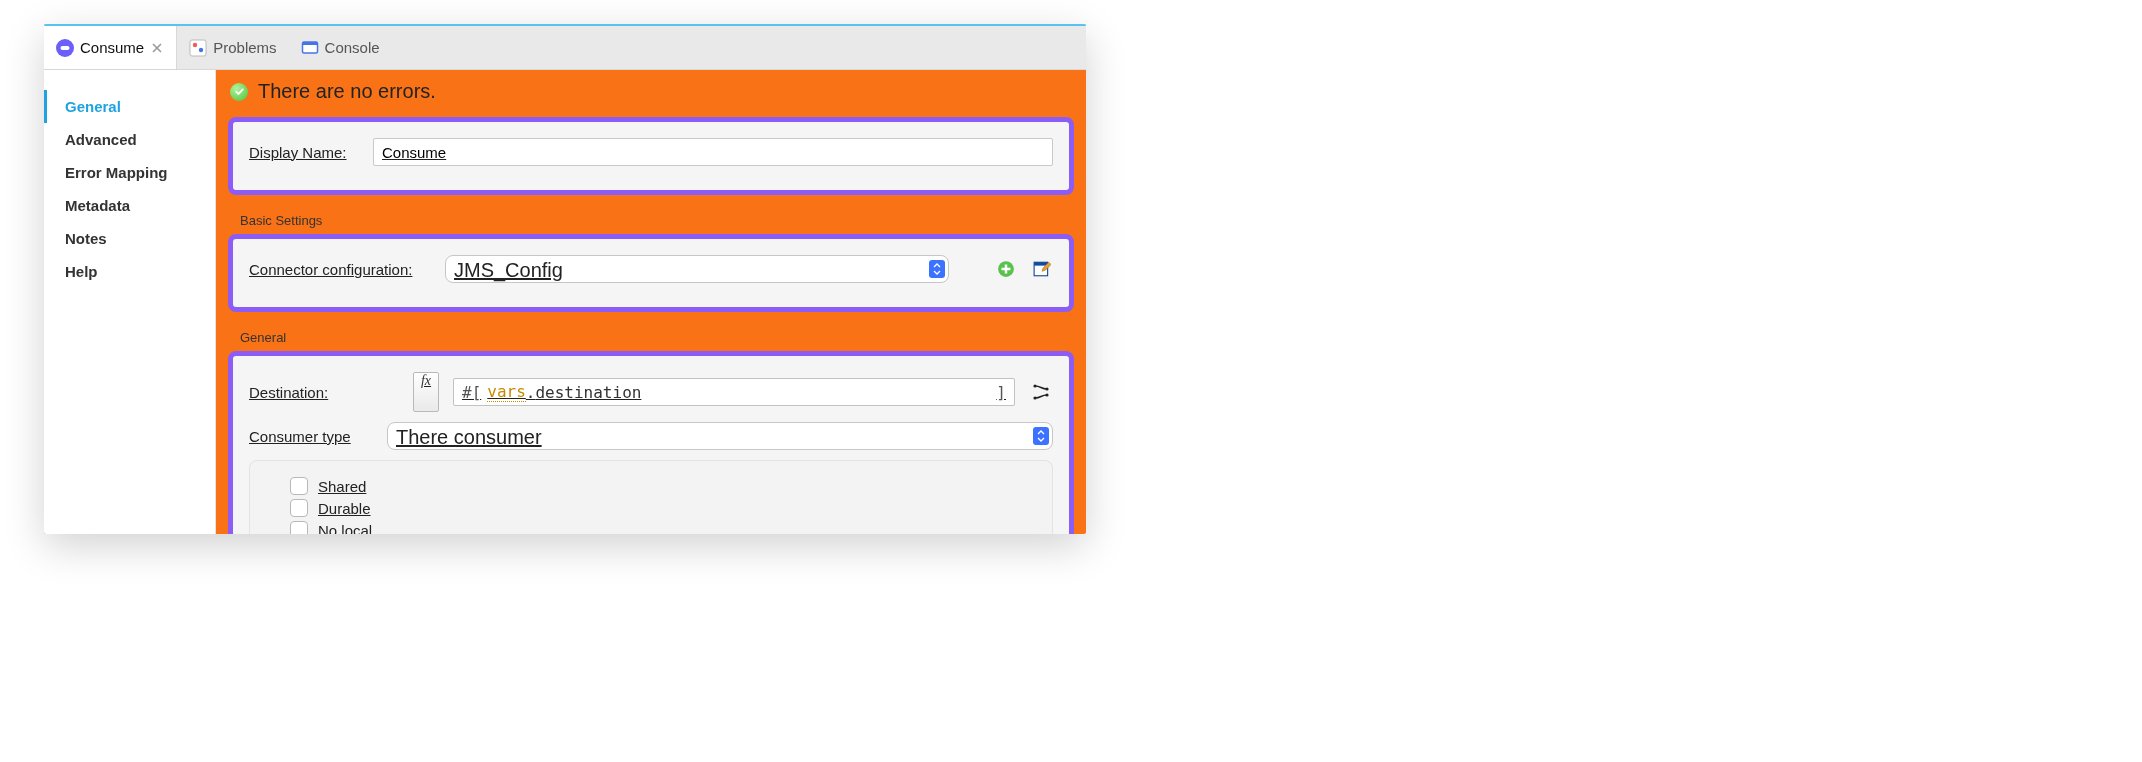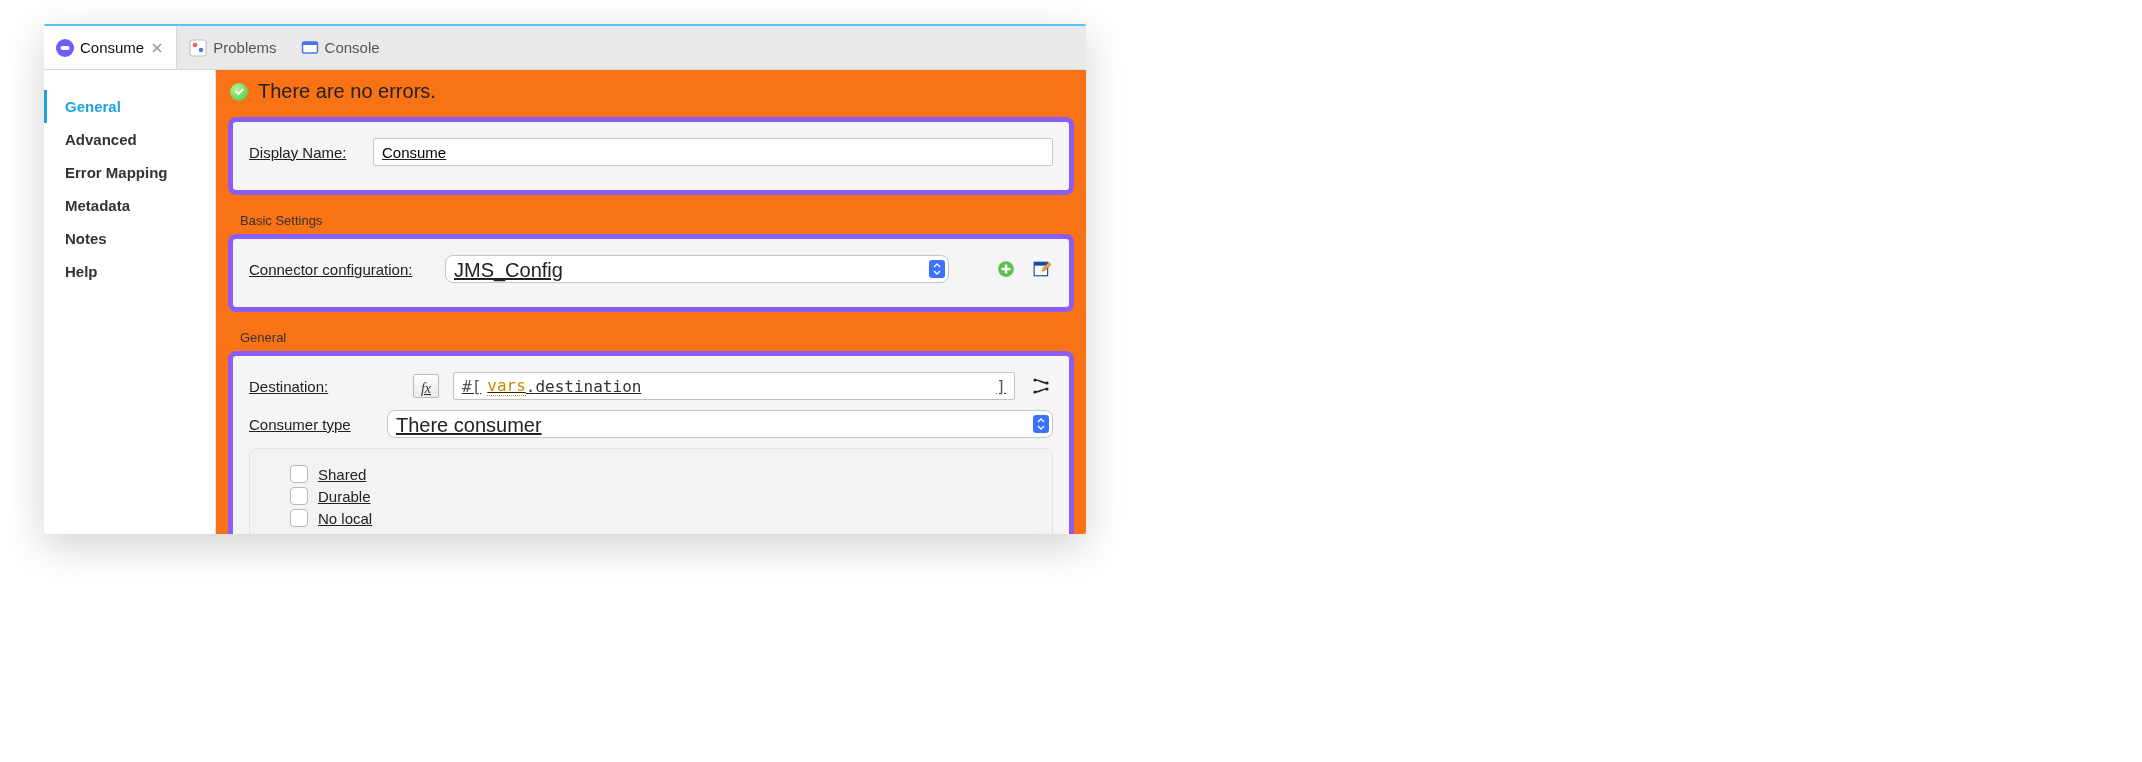--- a/index.html
+++ b/index.html
@@ -22,21 +22,21 @@
   .row { display:flex; align-items:center; gap:14px; margin:10px 0; }
   .lbl { min-width:110px; font-size:15px; color:#222; }
   .lbl-wide { min-width:182px; }
   .text-input { flex:1; height:28px; border:1px solid #c9c9c9; border-radius:2px; padding:3px 8px; font-size:15px; background:#fff; }
   .section-title { font-size:13px; margin:18px 16px 4px 24px; color:#333; }
   .select-wrap { flex:1; position:relative; }
   .select { width:100%; height:28px; border:1px solid #c6c6c6; border-radius:8px; padding:3px 28px 3px 8px; background:#fff; font-size:20px; color:#222; }
   .sel-arrows { position:absolute; right:4px; top:50%; transform:translateY(-50%); width:16px; height:18px; background:#3b72ff; border-radius:3px; display:flex; flex-direction:column; align-items:center; justify-content:center; gap:0; }
   .sel-arrows svg { width:8px; height:6px; }
   .iconbtn { width:22px; height:22px; display:flex; align-items:center; justify-content:center; cursor:pointer; }
-  .fx-box { width:26px; height:24px; border:1px solid #b9b9b9; border-radius:2px; background:linear-gradient(#fff,#e9e9e9); display:flex; align-items:flex-end; justify-content:center; font-style:italic; font-family:Georgia,serif; font-size:14px; color:#333; }
+  .fx-box { width:26px; height:40px; border:1px solid #b9b9b9; border-radius:2px; background:linear-gradient(#fff,#e9e9e9); display:flex; align-items:flex-start; justify-content:center; font-style:italic; font-family:Georgia,serif; font-size:14px; color:#333; }
   .expr { flex:1; display:flex; align-items:center; border:1px solid #c2c2c2; border-radius:2px; height:28px; padding:0 8px; background:#fff; font-family: Menlo, Consolas, monospace; font-size:16px; }
   .expr-prefix { color:#555; margin-right:6px; }
   .expr-var { color:#c98a00; border-bottom:1px dotted #c98a00; }
   .expr-dot { color:#333; }
   .expr-prop { color:#333; }
   .expr-suffix { color:#555; flex:1; text-align:right; }
   .trail-icon { width:24px; height:24px; display:flex; align-items:center; justify-content:center; }
   .subsection { margin:8px 0 0 0; padding:12px 16px 18px; border:1px solid #e3e3e3; border-radius:8px; background:#f3f3f3; }
   .chk-row { display:flex; align-items:center; gap:10px; margin:4px 24px; }
   .chkbox { width:18px; height:18px; border:1.5px solid #b8b8b8; border-radius:4px; background:#fff; }

